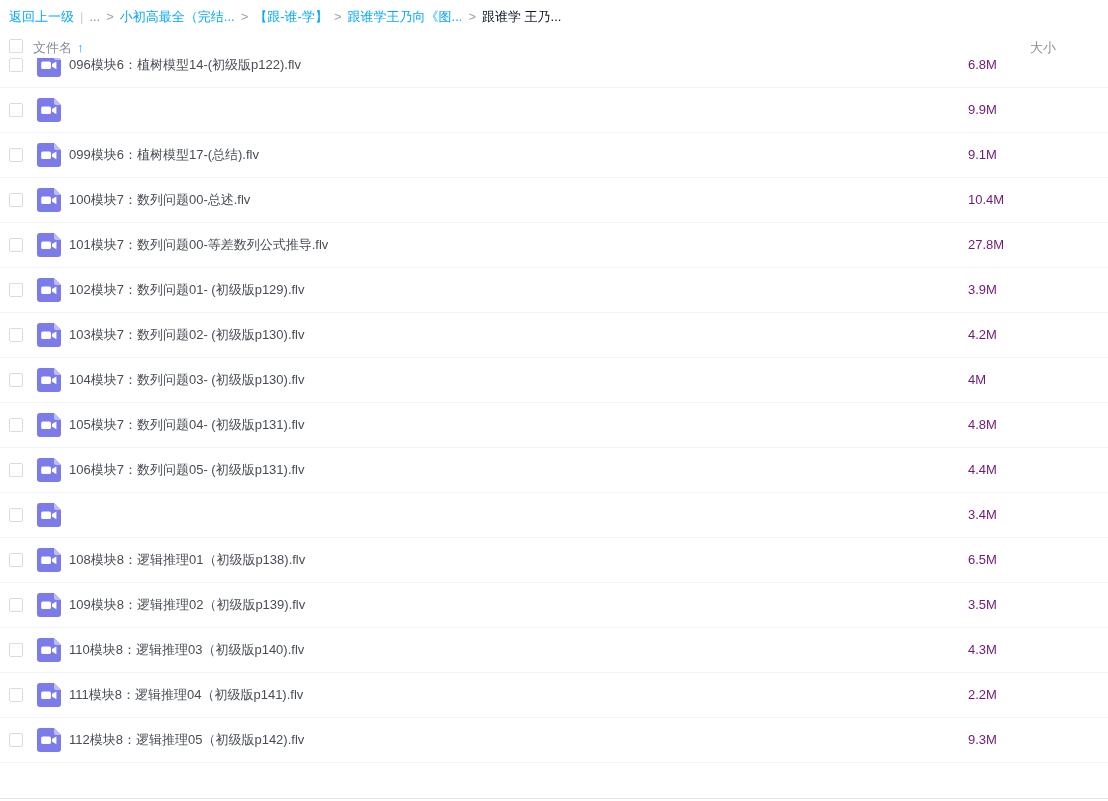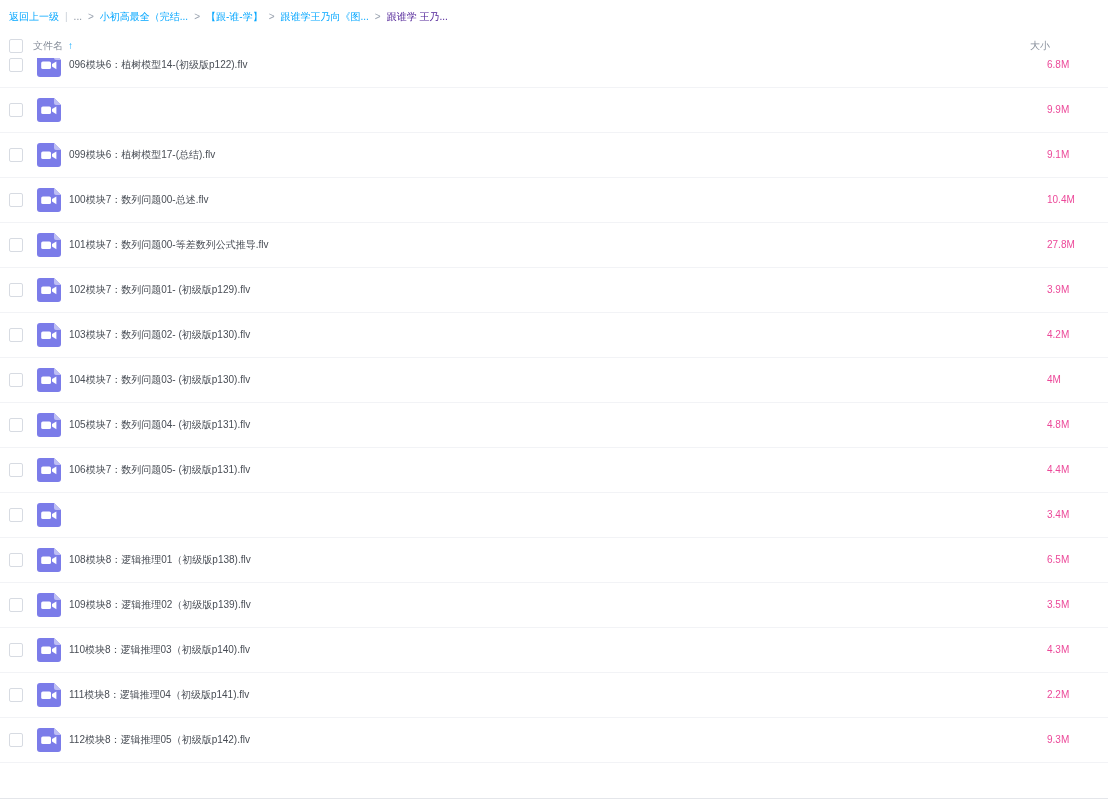--- a/index.html
+++ b/index.html
@@ -1,42 +1,42 @@
 <!DOCTYPE html>
 <html><head>
 <meta charset="utf-8">
 <style>
   html,body{margin:0;padding:0;background:#fff;}
   .page{position:relative;width:1108px;height:801px;overflow:hidden;background:#fff;
-        font-family:"Liberation Sans","DejaVu Sans",sans-serif;font-size:10px;}
+        font-family:"Liberation Sans","DejaVu Sans",sans-serif;font-size:13px;}
   
   .breadcrumb{position:absolute;top:0;left:0;right:0;height:33px;display:flex;
               align-items:center;padding-left:9px;white-space:nowrap;}
   .breadcrumb span{margin-right:6px;}
   .bc-link{color:#06a7ff;cursor:pointer;}
   .bc-sep{color:#9aa3b0;}
   .bc-pipe{color:#c9cfd8;}
   .bc-ellipsis{color:#8b93a0;}
-  .bc-current{color:#4c1d95;}
+  .bc-current{color:#0f172a;}
   
   .thead{position:absolute;top:33px;left:0;right:0;height:25px;color:#878e9a;}
   .cb{display:inline-block;width:14px;height:14px;border:1px solid #d7dbe2;
       border-radius:2px;background:#fff;box-sizing:border-box;cursor:pointer;}
   .thead .cb{position:absolute;left:9px;top:6px;}
   .name-col{position:absolute;left:33px;top:6px;cursor:pointer;}
   .sort-arrow{color:#06a7ff;font-weight:bold;margin-left:5px;}
   .size-col{position:absolute;left:1030px;top:6px;}
   
   .viewport{position:absolute;top:58px;left:0;right:0;height:743px;overflow:hidden;}
   .rows{margin-top:-15px;}
   .row{position:relative;height:44px;border-bottom:1px solid #f2f3f6;text-align:center;}
   .row .cb{position:absolute;left:9px;top:15px;}
   .file-icon{position:absolute;left:36px;top:9px;width:26px;height:26px;}
   .fname{position:absolute;left:69px;top:0;line-height:44px;color:#484d55;cursor:pointer;}
-  .fsize{position:absolute;left:1047px;top:0;line-height:44px;color:#ec4899;}
+  .fsize{position:absolute;left:968px;top:0;line-height:44px;color:#701a75;}
   .bottom-edge{position:absolute;top:798px;left:0;right:0;height:1px;background:#e4e6ea;}
 </style>
 </head>
 <body>
 
 <div class="page">
 
   <div class="breadcrumb">
     <span class="bc-link">返回上一级</span>
     <span class="bc-pipe">|</span>

